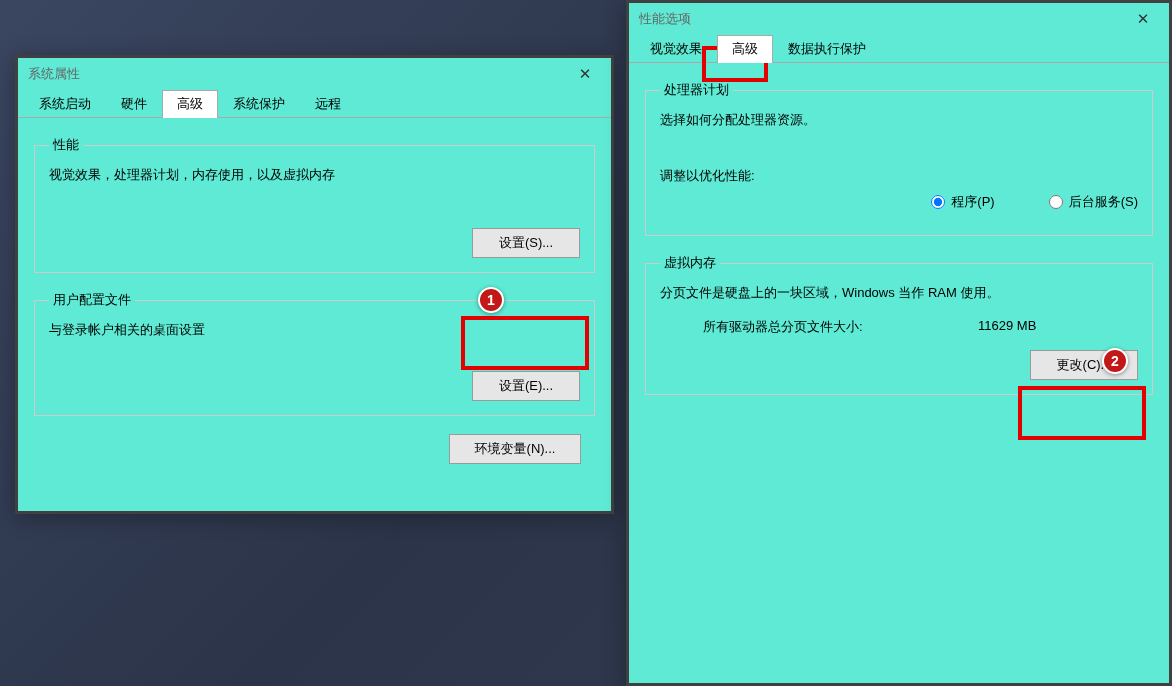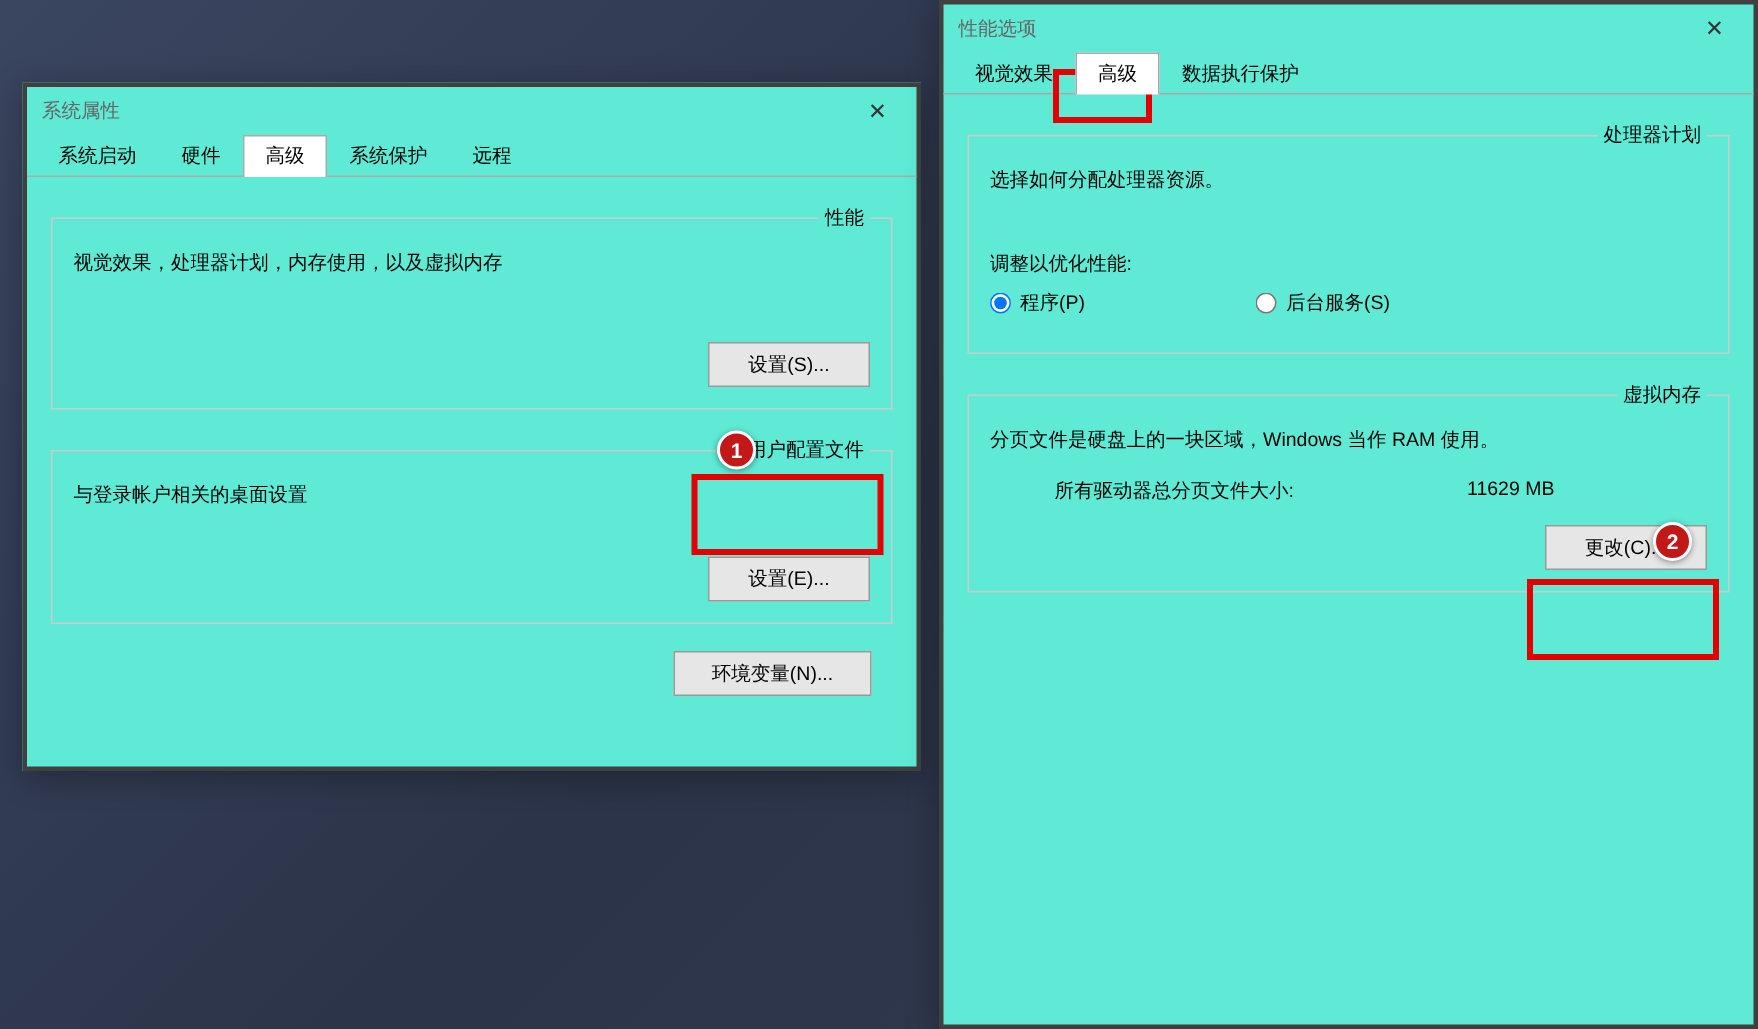--- a/index.html
+++ b/index.html
@@ -71,21 +71,20 @@
     .intro { margin: 6px 0 20px 16px; }
     fieldset.group {
       border: 1px solid #ccc;
       margin: 0 0 18px 0;
       padding: 12px 14px 14px 14px;
       position: relative;
     }
     fieldset.group legend {
       padding: 0 4px;
       font-size: 13px;
-      text-align: right;
     }
     .group-desc { margin-bottom: 14px; }
     .btn {
       min-width: 108px;
       padding: 5px 14px;
       border: 1px solid #9a9a9a;
       background: #e6e6e6;
       cursor: pointer;
       font-family: inherit;
       font-size: 13px;
@@ -106,21 +105,21 @@
       color:#fff;
       font-size:14px;
       display:flex; align-items:center; justify-content:center;
       font-weight:600;
       pointer-events:none;
       box-shadow: 0 1px 4px rgba(0,0,0,0.4);
     }
     .bubble.b1 { left:478px; top:287px; }
     .bubble.b2 { left:1102px; top:348px; }
 
-    .radio-row { display:flex; gap:114px; margin-top:8px; }
+    .radio-row { display:flex; gap:54px; margin-top:8px;justify-content:flex-end; }
     .radio { display:flex; align-items:center; gap:6px; cursor:pointer; }
     .radio input { width:14px; height:14px; }
     .label-sub { margin: 10px 0 8px 0; }
     .kv-row { display:flex; margin-top:16px; }
     .kv-row .k { flex:1;margin-left:43px; }
     .kv-row .v { width:160px; }
   </style>
 </head>
 <body>
 

